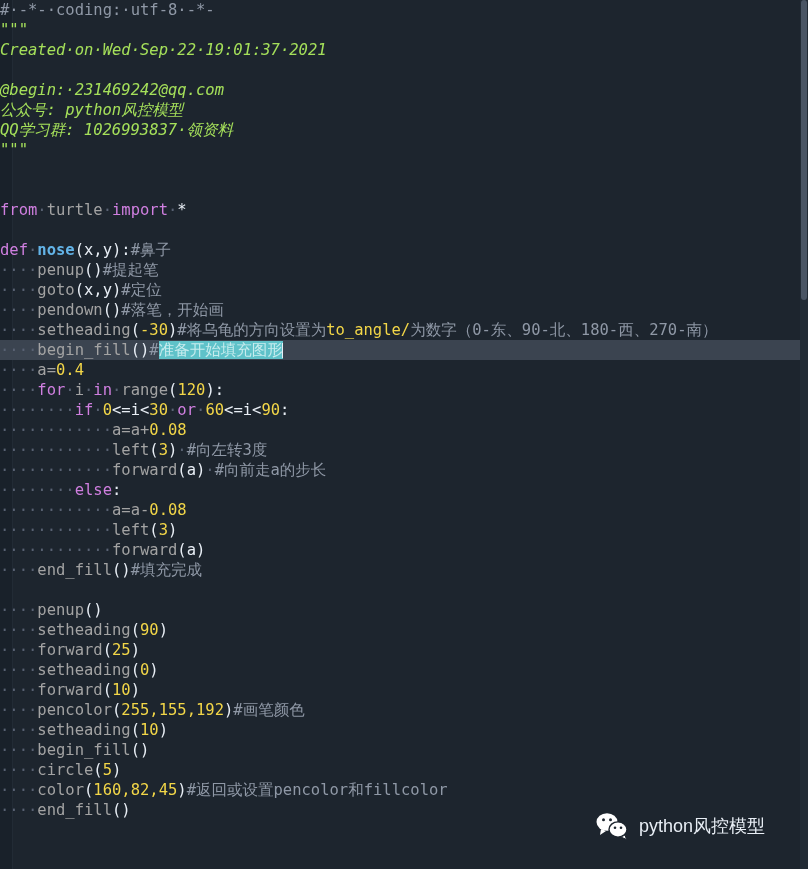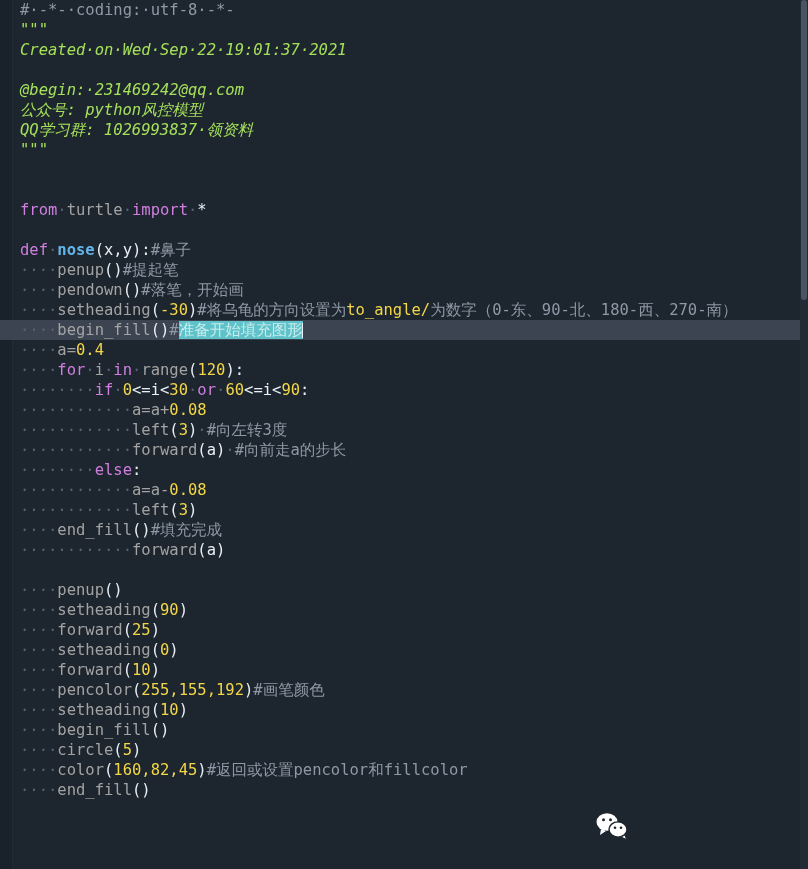--- a/index.html
+++ b/index.html
@@ -35,21 +35,20 @@
   }
   #code {
     position: absolute; left: 0; top: 0;
     width: 800px; height: 869px;
   }
   .line {
     position: relative;
     height: 20px; line-height: 20px;
     font-size: 15.5px;
     white-space: pre;
-    padding-left: 20px;
     color: #d8dee8;
   }
   .line.cur { background: #3b4450; }
   
   .kw   { color: #d07fe0; }
   .fn   { color: #63b4e8; font-weight: bold; }
   .num  { color: #f2d648; text-align: center; }
   .str  { color: #a5e05a; font-style: italic; }
   .cmt  { color: #8f98a6; }
   .op   { color: #e8eef5; }
@@ -86,34 +85,35 @@
       <div class="line"><span class="str">@begin:·</span><span class="str ul">231469242@qq.com</span></div>
       <div class="line"><span class="str">公众号: python风控模型</span></div>
       <div class="line"><span class="str">QQ学习群: 1026993837·领资料</span></div>
       <div class="line"><span class="str">"""</span></div>
       <div class="line"></div>
       <div class="line"></div>
       <div class="line"><span class="kw">from</span><span class="dots">·</span><span class="id">turtle</span><span class="dots">·</span><span class="kw">import</span><span class="dots">·</span><span class="op">*</span></div>
       <div class="line"></div>
       <div class="line"><span class="kw">def</span><span class="dots">·</span><span class="fn">nose</span><span class="op">(x,y):</span><span class="cmt">#鼻子</span></div>
       <div class="line"><span class="dots">····</span><span class="id">penup</span><span class="op">()</span><span class="cmt">#提起笔</span></div>
+      <div class="line"><span class="dots">····</span><span class="id">goto</span><span class="op">(x,y)</span><span class="cmt">#定位</span></div>
       <div class="line"><span class="dots">····</span><span class="id">pendown</span><span class="op">()</span><span class="cmt">#落笔，开始画</span></div>
       <div class="line"><span class="dots">····</span><span class="id">setheading</span><span class="op">(</span><span class="num">-30</span><span class="op">)</span><span class="cmt">#将乌龟的方向设置为</span><span class="num">to_angle/</span><span class="cmt">为数字（</span><span class="cmt">0-东、90-北、180-西、270-南）</span></div>
       <div class="line cur"><span class="dots">····</span><span class="id">begin_fill</span><span class="op">()</span><span class="cmt">#</span><span class="sel">准备开始填充图形</span><span class="caret"></span></div>
       <div class="line"><span class="dots">····</span><span class="id">a=</span><span class="num">0.4</span></div>
       <div class="line"><span class="dots">····</span><span class="kw">for</span><span class="dots">·</span><span class="id">i</span><span class="dots">·</span><span class="kw">in</span><span class="dots">·</span><span class="id">range</span><span class="op">(</span><span class="num">120</span><span class="op">):</span></div>
       <div class="line"><span class="dots">········</span><span class="kw">if</span><span class="dots">·</span><span class="num">0</span><span class="op">&lt;=i&lt;</span><span class="num">30</span><span class="dots">·</span><span class="kw">or</span><span class="dots">·</span><span class="num">60</span><span class="op">&lt;=i&lt;</span><span class="num">90</span><span class="op">:</span></div>
       <div class="line"><span class="dots">············</span><span class="id">a=a+</span><span class="num">0.08</span></div>
       <div class="line"><span class="dots">············</span><span class="id">left</span><span class="op">(</span><span class="num">3</span><span class="op">)</span><span class="dots">·</span><span class="cmt">#向左转3度</span></div>
       <div class="line"><span class="dots">············</span><span class="id">forward</span><span class="op">(a)</span><span class="dots">·</span><span class="cmt">#向前走a的步长</span></div>
       <div class="line"><span class="dots">········</span><span class="kw">else</span><span class="op">:</span></div>
       <div class="line"><span class="dots">············</span><span class="id">a=a-</span><span class="num">0.08</span></div>
       <div class="line"><span class="dots">············</span><span class="id">left</span><span class="op">(</span><span class="num">3</span><span class="op">)</span></div>
+      <div class="line"><span class="dots">············</span><span class="id">forward</span><span class="op">(a)</span></div>
       <div class="line"><span class="dots">····</span><span class="id">end_fill</span><span class="op">()</span><span class="cmt">#填充完成</span></div>
-      <div class="line"><span class="dots">············</span><span class="id">forward</span><span class="op">(a)</span></div>
       <div class="line"></div>
       <div class="line"><span class="dots">····</span><span class="id">penup</span><span class="op">()</span></div>
       <div class="line"><span class="dots">····</span><span class="id">setheading</span><span class="op">(</span><span class="num">90</span><span class="op">)</span></div>
       <div class="line"><span class="dots">····</span><span class="id">forward</span><span class="op">(</span><span class="num">25</span><span class="op">)</span></div>
       <div class="line"><span class="dots">····</span><span class="id">setheading</span><span class="op">(</span><span class="num">0</span><span class="op">)</span></div>
       <div class="line"><span class="dots">····</span><span class="id">forward</span><span class="op">(</span><span class="num">10</span><span class="op">)</span></div>
       <div class="line"><span class="dots">····</span><span class="id">pencolor</span><span class="op">(</span><span class="num">255,155,192</span><span class="op">)</span><span class="cmt">#画笔颜色</span></div>
       <div class="line"><span class="dots">····</span><span class="id">setheading</span><span class="op">(</span><span class="num">10</span><span class="op">)</span></div>
       <div class="line"><span class="dots">····</span><span class="id">begin_fill</span><span class="op">()</span></div>
       <div class="line"><span class="dots">····</span><span class="id">circle</span><span class="op">(</span><span class="num">5</span><span class="op">)</span></div>
@@ -131,15 +131,16 @@
         <ellipse cx="11" cy="10" rx="10.5" ry="8.8" fill="#ffffff"></ellipse>
         <path d="M5 17 L4 23 L10 19 Z" fill="#ffffff"></path>
         <circle cx="7.5" cy="7.8" r="1.5" fill="#1d252e"></circle>
         <circle cx="14.5" cy="7.8" r="1.5" fill="#1d252e"></circle>
         <ellipse cx="22" cy="17.5" rx="9" ry="7.6" fill="#ffffff" stroke="#1d252e" stroke-width="1.4"></ellipse>
         <path d="M29 23 L30.5 27.5 L25 25 Z" fill="#ffffff" stroke="#1d252e" stroke-width="1"></path>
         <circle cx="19" cy="15.8" r="1.3" fill="#1d252e"></circle>
         <circle cx="25" cy="15.8" r="1.3" fill="#1d252e"></circle>
       </svg>
     </span>
+    <span>python风控模型</span>
   </div>
 
 </div>
 
 </body></html>

